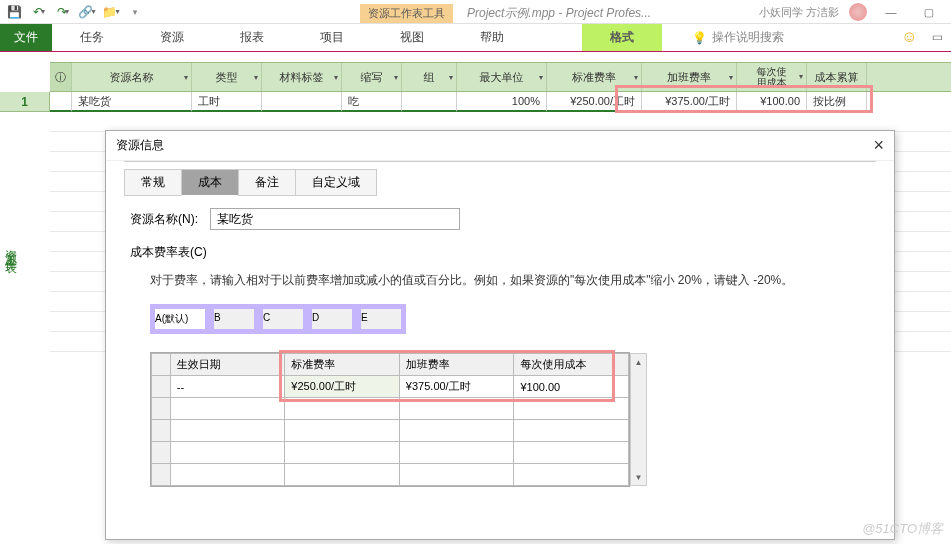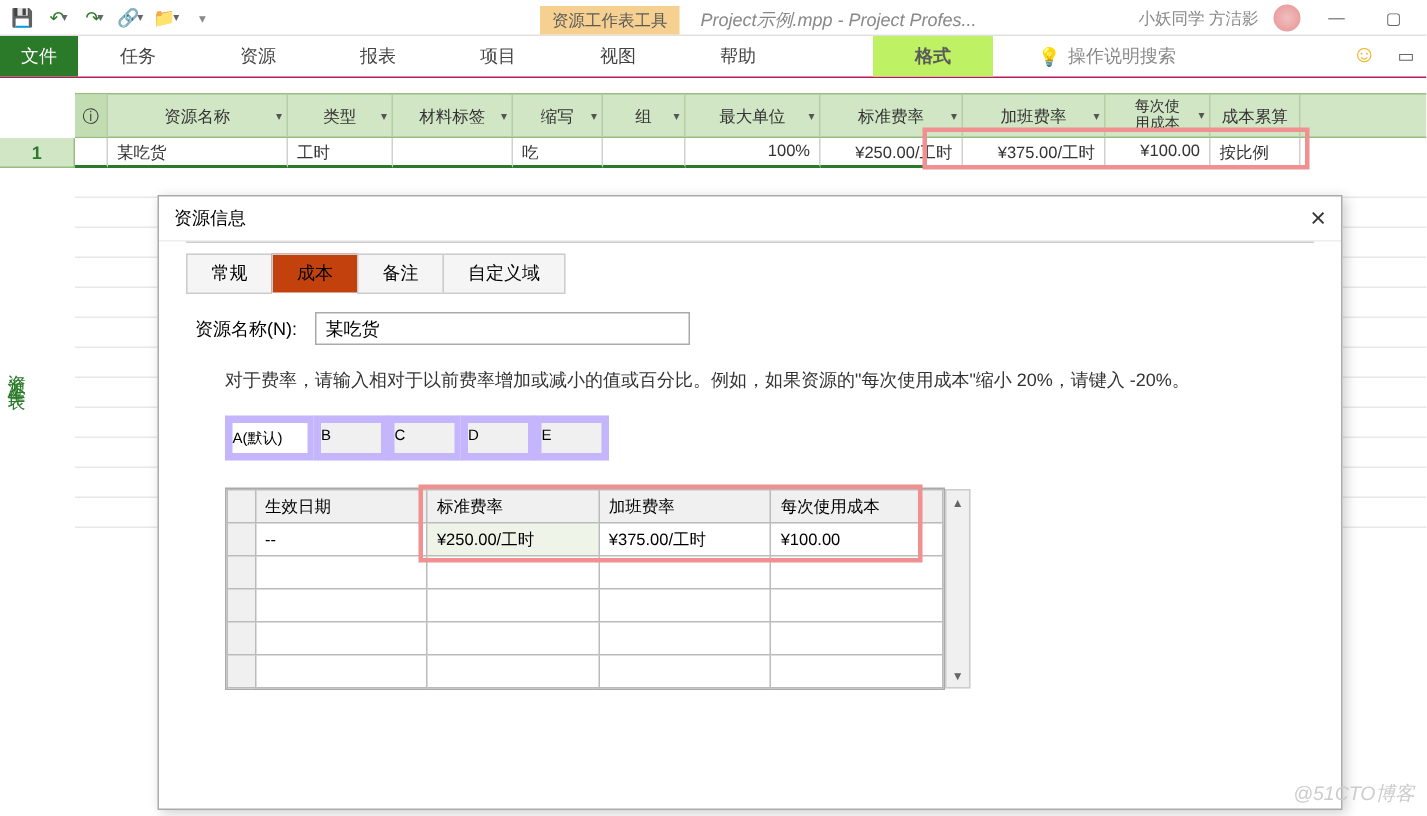--- a/index.html
+++ b/index.html
@@ -29,21 +29,21 @@
 .cell { border-right: 1px solid #d0d0d0; border-bottom: 2px solid #2a7a2a; display: flex; align-items: center; padding: 0 6px; font-size: 11px; color: #333; }
 .empty-rows { margin-left: 50px; }
 .empty-row { height: 20px; border-bottom: 1px solid #e8e8e8; }
 .side-label { position: absolute; left: 2px; top: 240px; writing-mode: vertical-rl; color: #2a7a2a; font-size: 12px; letter-spacing: 3px; }
 .highlight-main { position: absolute; border: 3px solid #f09090; pointer-events: none; }
 .dialog { position: absolute; left: 105px; top: 130px; width: 790px; height: 410px; background: #fff; border: 1px solid #aaa; box-shadow: 2px 2px 8px rgba(0,0,0,0.2); }
 .dlg-title { height: 30px; display: flex; align-items: center; justify-content: space-between; padding: 0 10px; border-bottom: 1px solid #eee; }
 .dlg-close { font-size: 18px; color: #333; cursor: pointer; font-family: Arial; }
 .dlg-tabs { display: flex; margin: 8px 0 0 18px; }
 .dlg-tab { padding: 4px 16px; border: 1px solid #ccc; background: #f5f5f5; margin-right: -1px; font-size: 12px; cursor: pointer; }
-.dlg-tab.active { background: #c2410c; border-bottom: 1px solid #fff; }
+.dlg-tab.active { background: #a3a3a3; border-bottom: 1px solid #fff; }
 .dlg-tab-line { border-bottom: 1px solid #ccc; margin: 0 18px -1px 18px; }
 .dlg-body { padding: 12px 24px; }
 .field-row { display: flex; align-items: center; margin-bottom: 14px; }
 .field-label { width: 80px; font-size: 12px; }
 .field-input { border: 1px solid #aaa; height: 22px; padding: 0 6px; width: 250px; font-size: 12px; }
 .hint { font-size: 12px; color: #333; line-height: 1.6; margin: 10px 0 14px 20px; }
 .rate-tabs { display: flex; margin-left: 20px; }
 .rate-tab { width: 50px; padding: 3px 0; border: 5px solid #c4b5fd; margin-right: -1px; font-size: 10px; background: #fff; cursor: pointer; }
 .rate-tab.first { width: 60px; background: #fff; }
 .rate-tab.inactive { background: #f0f0f0; }
@@ -189,20 +189,21 @@
     <div class="dlg-tab">常规</div>
     <div class="dlg-tab active">成本</div>
     <div class="dlg-tab">备注</div>
     <div class="dlg-tab">自定义域</div>
   </div>
   <div class="dlg-body">
     <div class="field-row">
       <span class="field-label">资源名称(N):</span>
       <input class="field-input" value="某吃货" style="">
     </div>
+    <div style="font-size:12px">成本费率表(C)</div>
     <div class="hint">对于费率，请输入相对于以前费率增加或减小的值或百分比。例如，如果资源的"每次使用成本"缩小 20%，请键入  -20%。</div>
 
     <div class="rate-tabs">
       <div class="rate-tab first">A(默认)</div>
       <div class="rate-tab inactive">B</div>
       <div class="rate-tab inactive">C</div>
       <div class="rate-tab inactive">D</div>
       <div class="rate-tab inactive">E</div>
     </div>
 

